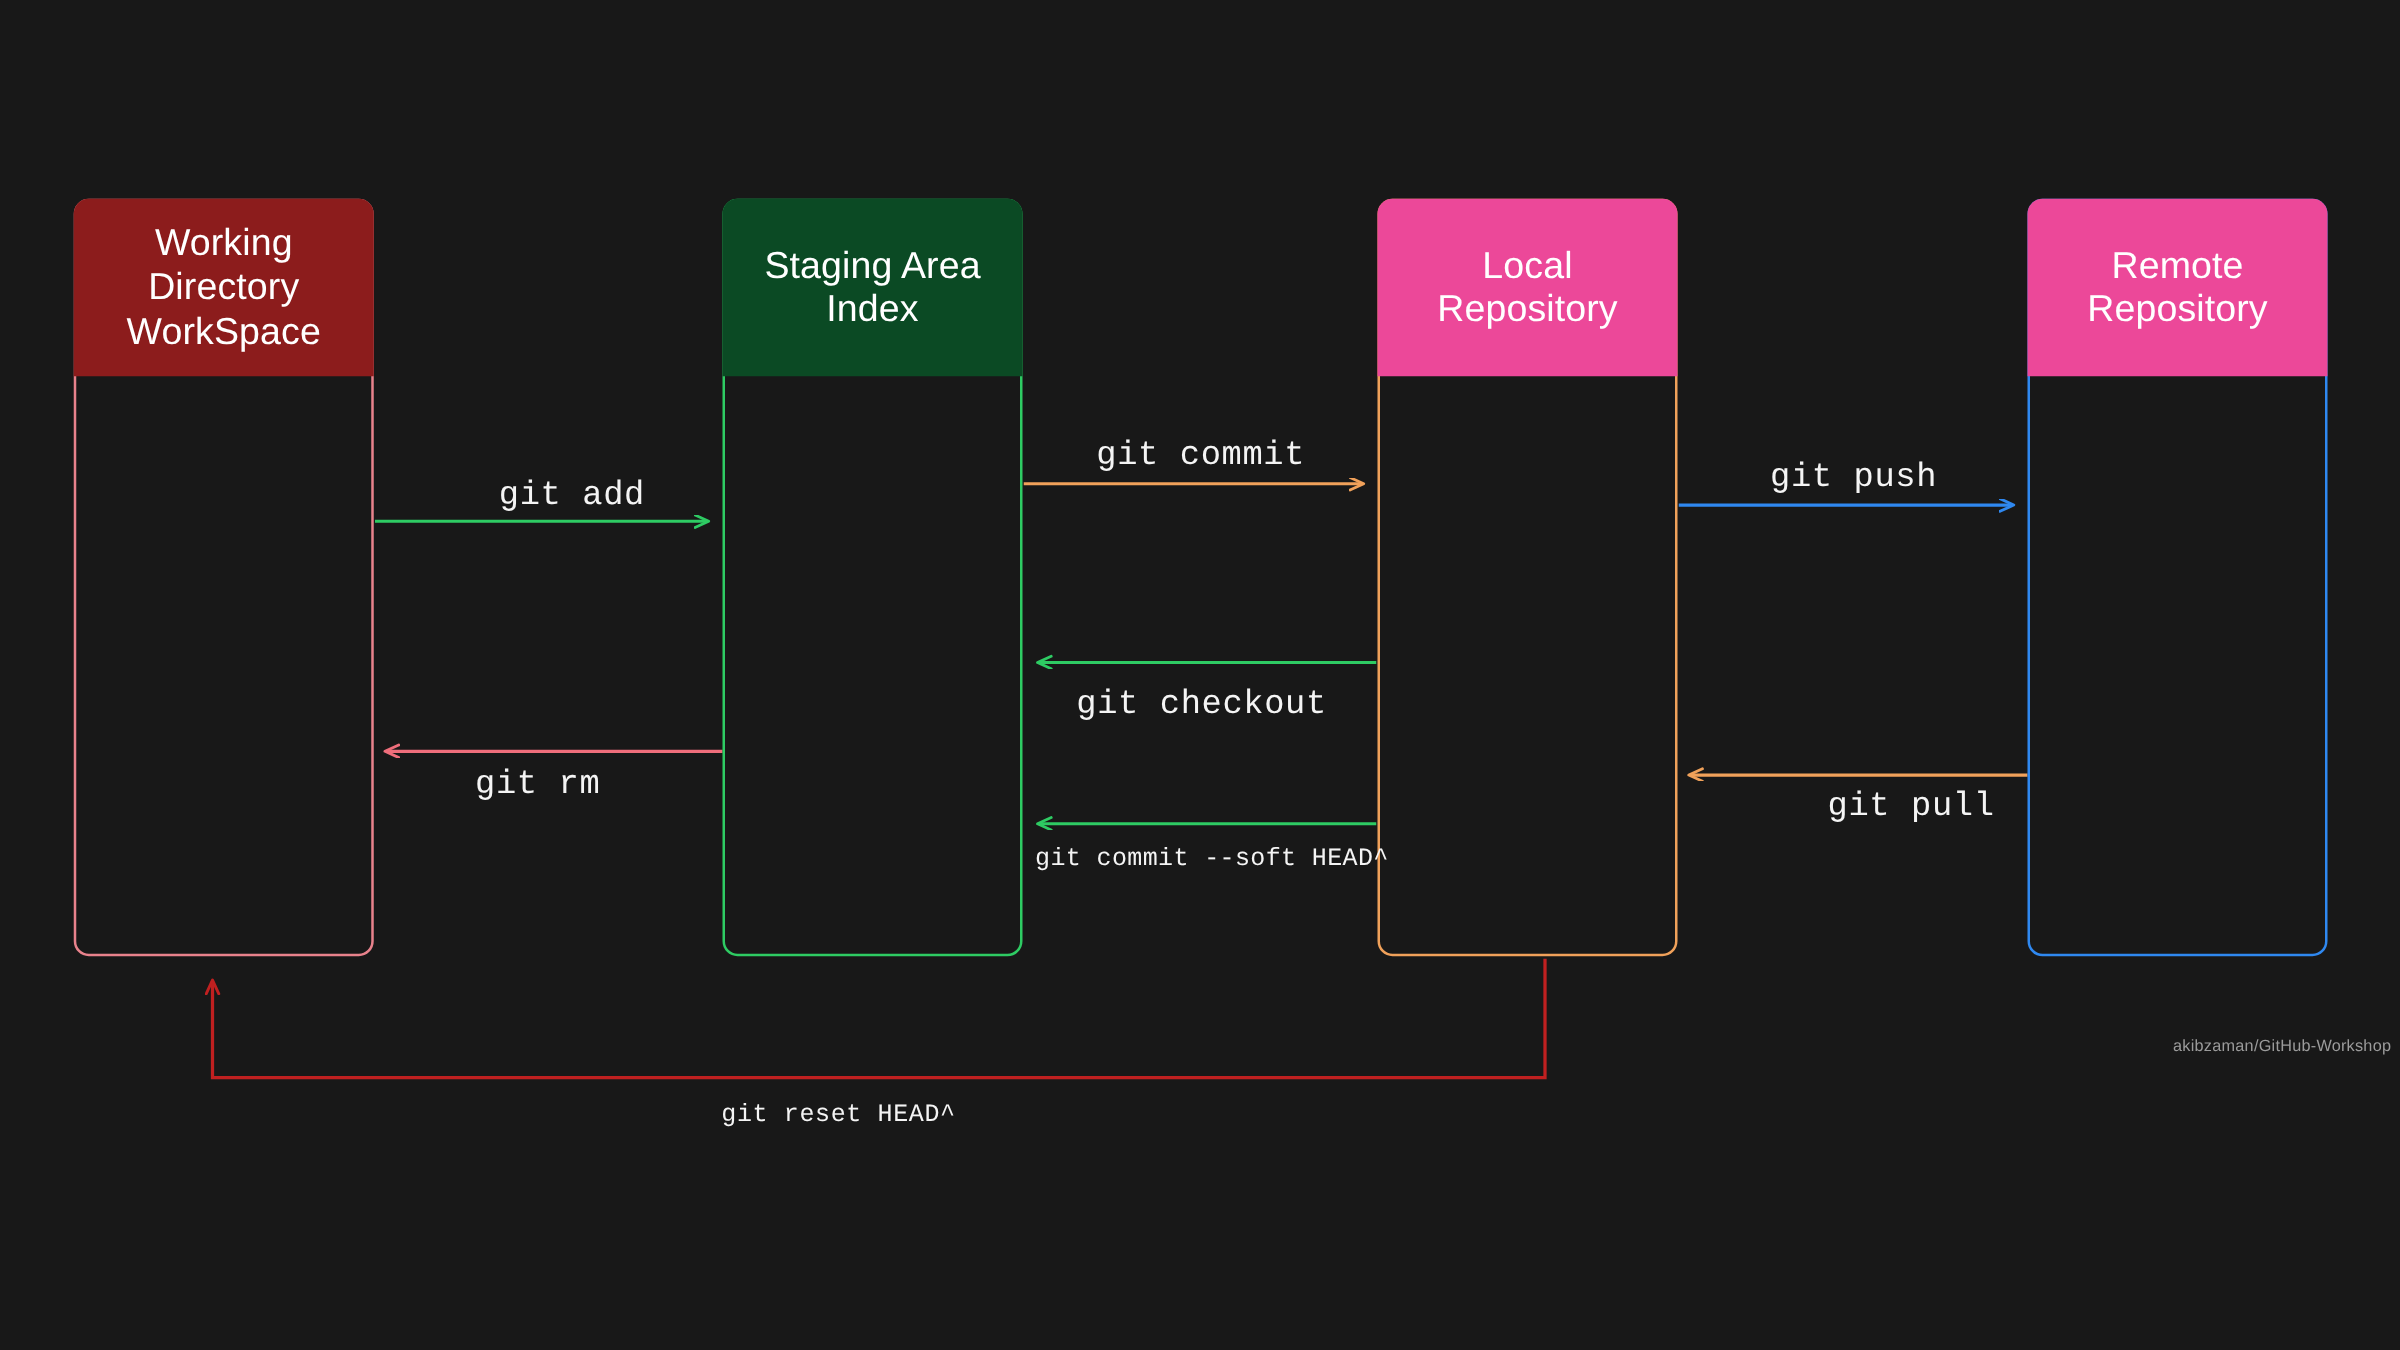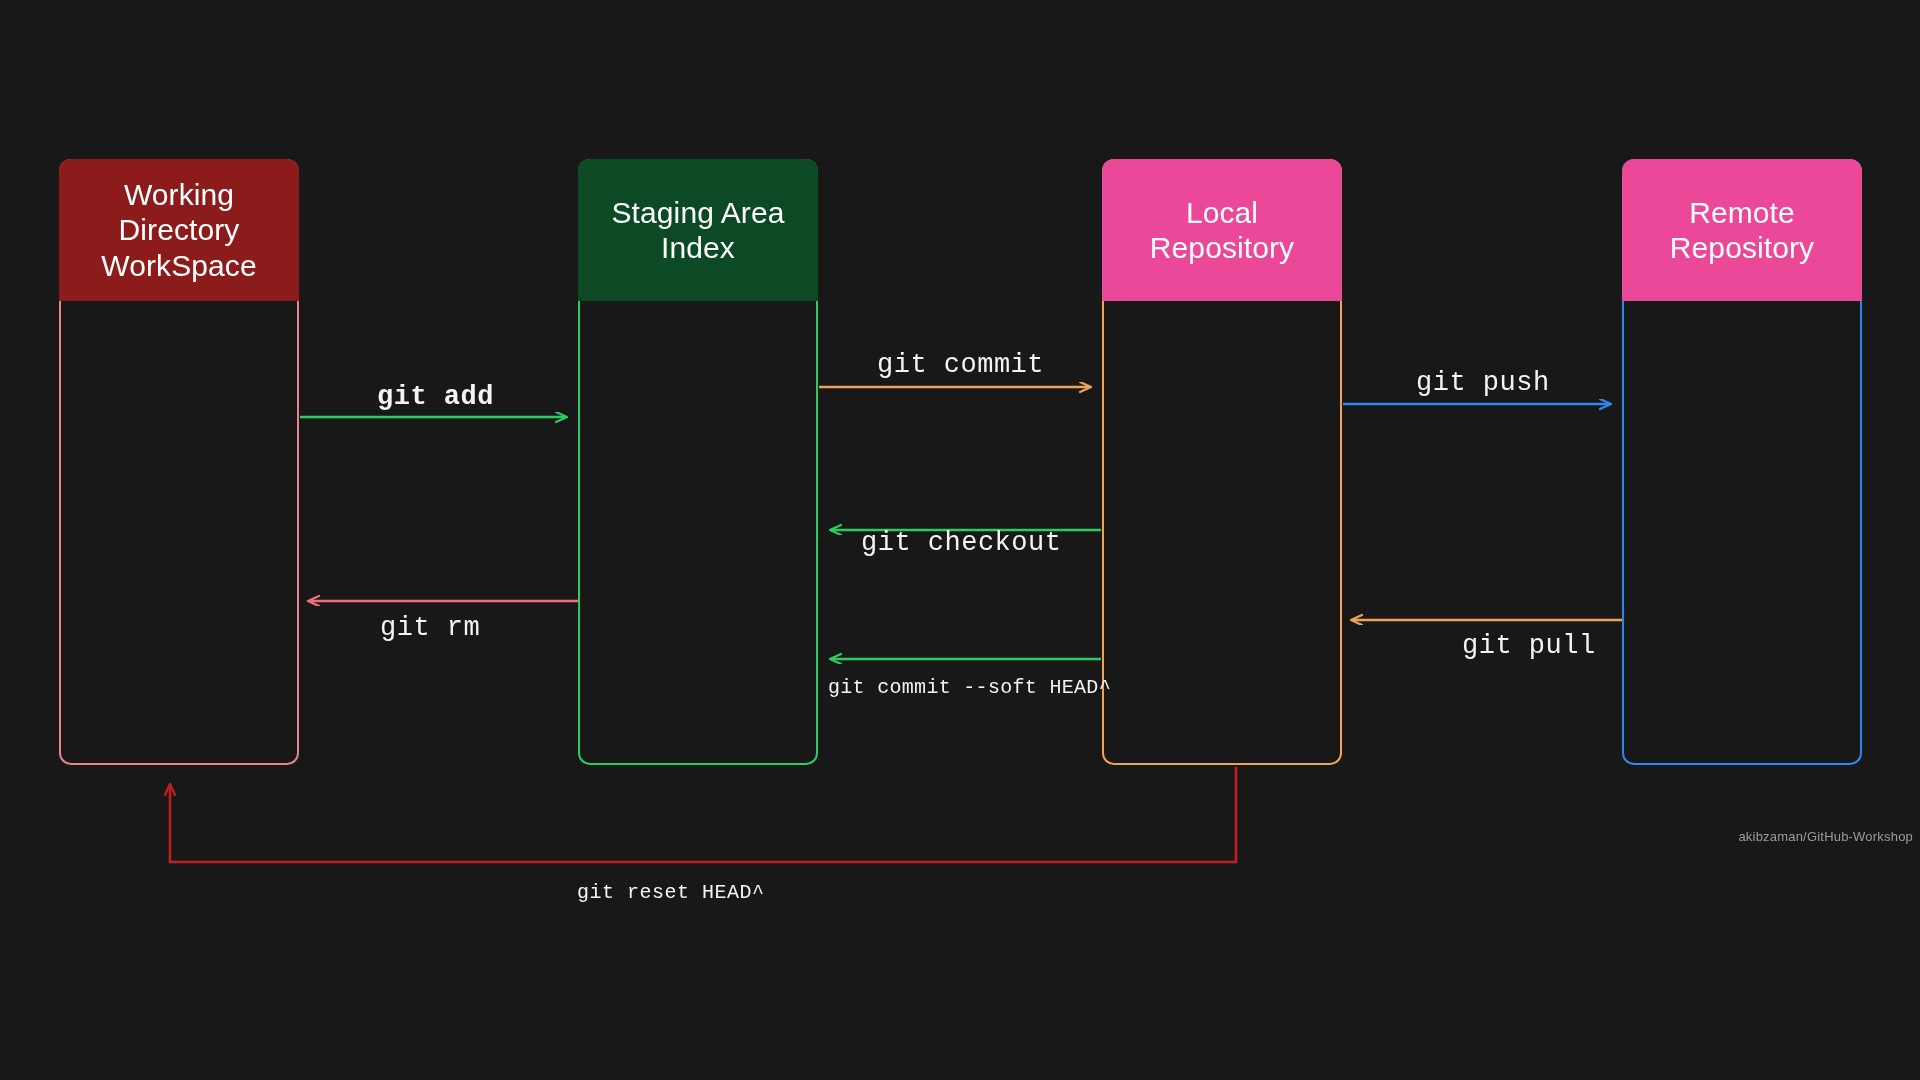--- a/index.html
+++ b/index.html
@@ -177,27 +177,27 @@
   <div class="node" style="left:1622px; top:159px; width:240px; height:606px;
               border-color:#2f88f0;">
     <div class="header" style="background:#ec4899;">
       <span>
         <span>Remote</span><br>
         <span>Repository</span>
       </span>
     </div>
   </div>
 
-  <div class="elabel" style="left:377px; top:382px;font-weight:bold;">git add</div>
+  <div class="elabel" style="left:399px; top:382px;">git add</div>
 
   <div class="elabel" style="left:877px; top:350px;">git commit</div>
 
   <div class="elabel" style="left:1416px; top:368px;">git push</div>
 
-  <div class="elabel" style="left:861px; top:528px;">git checkout</div>
+  <div class="elabel" style="left:861px; top:549px;">git checkout</div>
 
   <div class="elabel" style="left:380px; top:613px;">git rm</div>
 
   <div class="elabel" style="left:1462px; top:631px;">git pull</div>
 
   <div class="elabel small" style="left:828px; top:676px;">git commit --soft HEAD^</div>
 
   <div class="elabel big" style="left:577px; top:881px;">git reset HEAD^</div>
 
   <div class="watermark">akibzaman/GitHub-Workshop</div>

